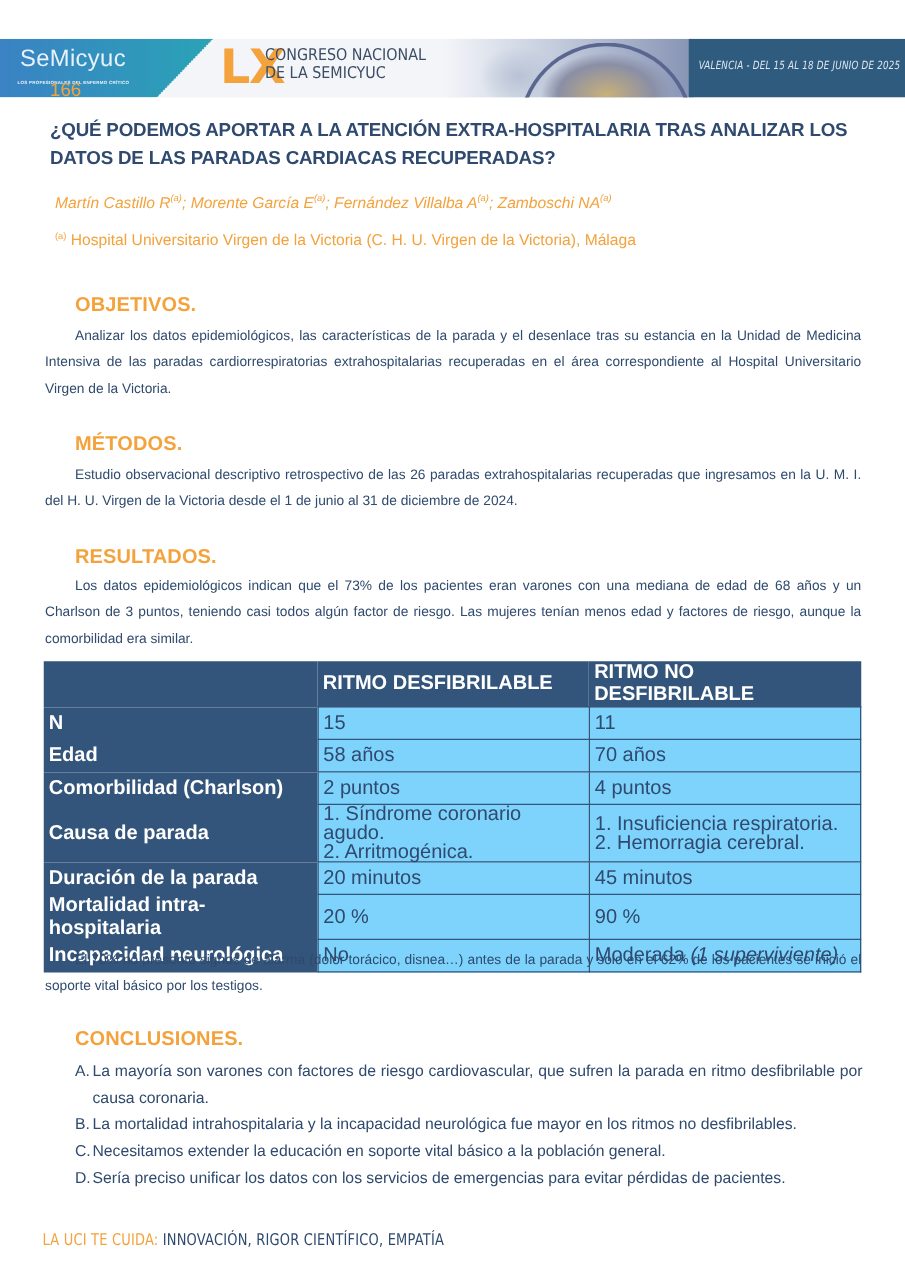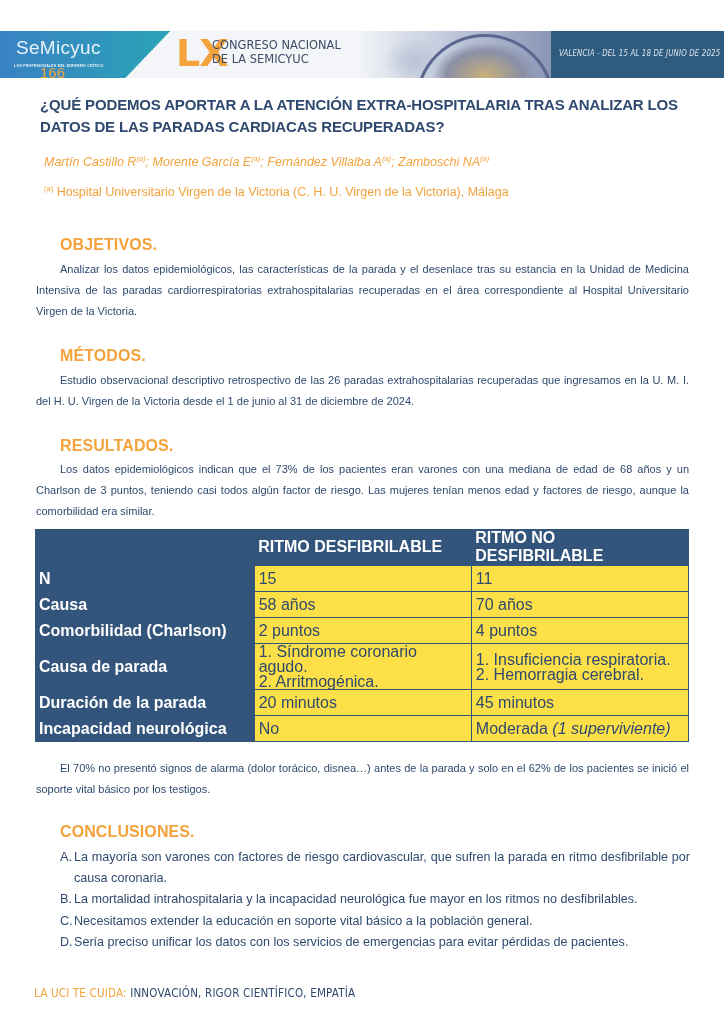--- a/index.html
+++ b/index.html
@@ -33,21 +33,21 @@
   .affil { position: absolute; left: 44px; top: 184px; color: #f3a23c; font-size: 12.5px; }
   .affil sup { font-style: normal; }
 
   .h { position: absolute; left: 60px; color: #f3a23c; font-weight: bold; font-size: 16px; letter-spacing: 0.1px; }
   .p { position: absolute; left: 36px; width: 653px; font-size: 11px; line-height: 21px; text-align: justify; text-indent: 24px; color: #2f4a6e; }
 
   
   table.res { position: absolute; left: 35px; top: 529px; width: 654px; border-collapse: collapse; font-size: 16px; }
   table.res th { background: #33557b; color: #ffffff; text-align: left; font-weight: bold; height: 26px; padding: 0 4px; }
   table.res td.lbl { background: #33557b; color: #ffffff; font-weight: bold; padding: 0 4px; width: 219px; }
-  table.res td.val { background: #fde047; color: #2f4a6e; border: 1.5px solid #33557b; padding: 0 4px; width: 217px; margin-left: 34px; }
+  table.res td.val { background: #7dd3fc; color: #2f4a6e; border: 1.5px solid #33557b; padding: 0 4px; width: 217px; margin-left: 34px; }
   table.res tr.r td { height: 26px; }
   table.res tr.r2 td { height: 38px; line-height: 15px; }
   .cause-line { display: block; }
   .it { font-style: italic; }
 
   
   .concl { position: absolute; left: 60px; top: 847px; width: 630px; font-size: 12.6px; line-height: 21.2px; color: #2f4a6e; }
   .ci { display: flex; }
   .ci .letter { width: 14px; flex: none; }
   .ci .txt { flex: 1; text-align: justify; }
@@ -101,21 +101,21 @@
       <th>RITMO NO DESFIBRILABLE</th>
     </tr>
   </thead>
   <tbody>
     <tr class="r">
       <td class="lbl">N</td>
       <td class="val">15</td>
       <td class="val">11</td>
     </tr>
     <tr class="r">
-      <td class="lbl">Causa</td>
+      <td class="lbl">Edad</td>
       <td class="val">58 años</td>
       <td class="val">70 años</td>
     </tr>
     <tr class="r">
       <td class="lbl">Comorbilidad (Charlson)</td>
       <td class="val">2 puntos</td>
       <td class="val">4 puntos</td>
     </tr>
     <tr class="r2">
       <td class="lbl">Causa de parada</td>
@@ -125,20 +125,25 @@
       </td>
       <td class="val">
         <span class="cause-line">1. Insuficiencia respiratoria.</span>
         <span class="cause-line">2. Hemorragia cerebral.</span>
       </td>
     </tr>
     <tr class="r">
       <td class="lbl">Duración de la parada</td>
       <td class="val">20 minutos</td>
       <td class="val">45 minutos</td>
+    </tr>
+    <tr class="r">
+      <td class="lbl">Mortalidad intra-hospitalaria</td>
+      <td class="val">20 %</td>
+      <td class="val">90 %</td>
     </tr>
     <tr class="r">
       <td class="lbl">Incapacidad neurológica</td>
       <td class="val">No</td>
       <td class="val"><span>Moderada</span> <span class="it">(1 superviviente)</span></td>
     </tr>
   </tbody>
 </table>
 
 <div class="p" style="top:758px">El 70% no presentó signos de alarma (dolor torácico, disnea…) antes de la parada y solo en el 62% de los pacientes se inició el soporte vital básico por los testigos.</div>

